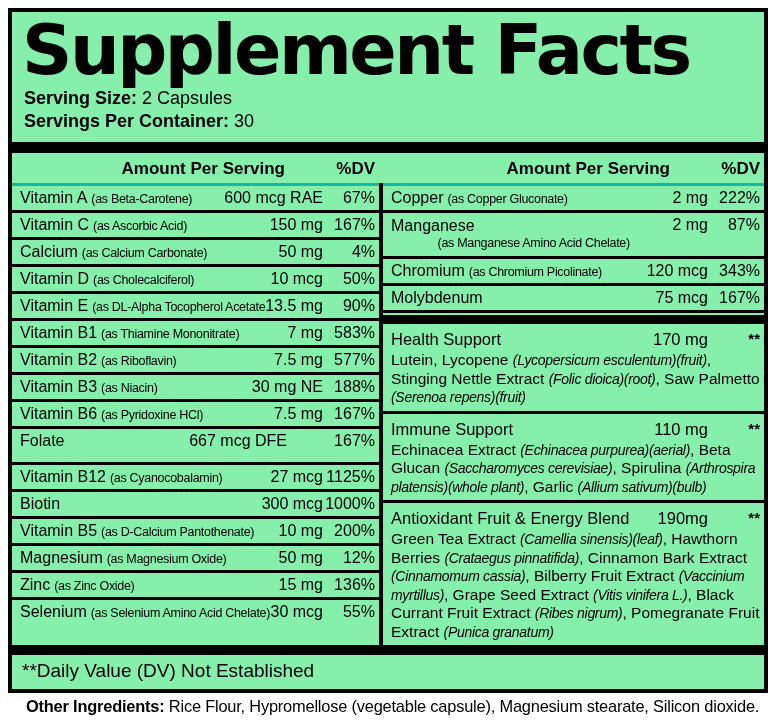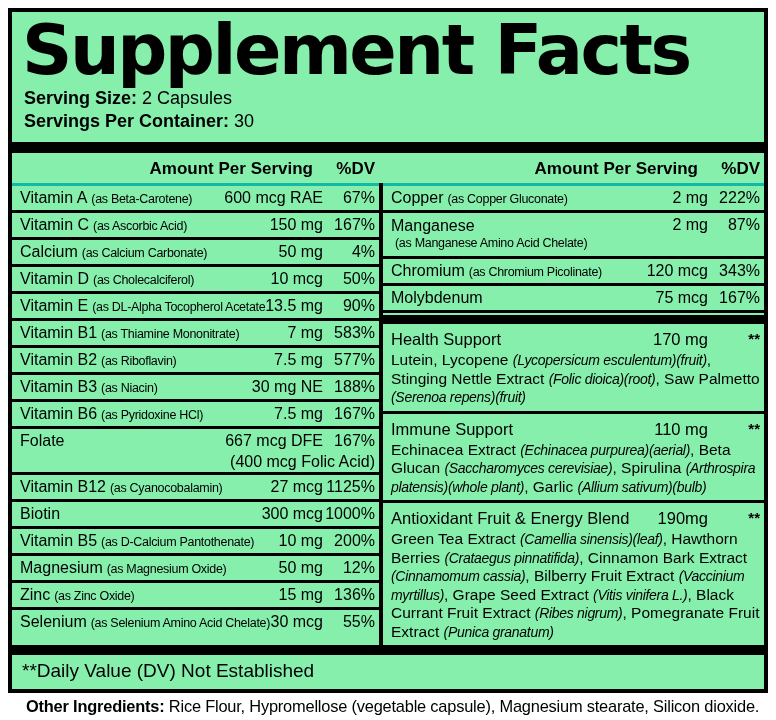--- a/index.html
+++ b/index.html
@@ -17,47 +17,47 @@
     font-family:"DejaVu Sans","Liberation Sans",sans-serif;
     font-weight:900;font-size:70px;line-height:74px;letter-spacing:-2.5px;
     white-space:nowrap;
   }
   .serving-line{padding:0 12px;font-size:18px;line-height:23px;}
   .serving-line b{font-weight:bold;}
   .bar{background:#000;}
   .bar-top{height:11px;margin-top:9px;}
   .bar-bottom{height:10px;}
   .col-headers{display:flex;font-weight:bold;font-size:17px;padding:6px 0 4px;}
-  .col-headers .half{display:flex;justify-content:flex-end;align-items:center;box-sizing:border-box;}
+  .col-headers .half{display:flex;justify-content:flex-end;align-items:center;box-sizing:border-box;gap:28px;}
   .col-headers .half.left{width:367px;padding:0 4px 0 8px;}
   .col-headers .half.right{flex:1;padding:0 4px 0 8px;}
   .hdr-dv{width:52px;text-align:right;}
   .hdr-amt{padding-right:10px;}
   .columns{display:flex;align-items:stretch;min-height:459px;}
   .col{border-top:3px solid #14b8a6;box-sizing:border-box;}
   .col-left{width:367px;}
   .col-right{flex:1;}
   .v-divider{width:4px;background:#000;}
   
   .nrow{
     display:flex;align-items:baseline;border-bottom:3px solid #000;
     height:27px;box-sizing:border-box;padding:3px 4px 0 8px;overflow:hidden;
   }
   .nrow:last-child{border-bottom:none;}
   .name-cell{flex:1;white-space:nowrap;overflow:hidden;}
   .nname{font-size:16px;}
   .nform{font-size:12.5px;letter-spacing:-0.3px;margin-left:4px;}
   .namount{white-space:nowrap;font-size:16px;text-align:right;}
   .ndv{width:52px;text-align:right;font-size:16px;white-space:nowrap;}
-  .nrow.tall{height:46px;flex-wrap:wrap;}
+  .nrow.tall{height:36px;flex-wrap:wrap;gap:36px;}
   .namount2{width:100%;text-align:right;font-size:16px;line-height:19px;}
   .nrow.stacked{height:46px;align-items:flex-start;}
   .nrow.stacked .name-cell{white-space:normal;}
   .nrow.stacked .nname{display:block;line-height:19px;}
-  .nrow.stacked .nform{display:block;margin-left:4px;line-height:16px;}
+  .nrow.stacked .nform{display:block;margin-left:4px;line-height:16px;text-align:center;}
   .mid-bar{height:9px;background:#000;margin-top:2px;}
   
   .blend{border-bottom:3px solid #000;padding:4px 4px 4px 8px;}
   .blend:last-child{border-bottom:none;}
   .blend-head{display:flex;align-items:flex-start;font-size:16.5px;line-height:22px;}
   .blend-amt{margin-left:auto;white-space:nowrap;}
   .blend-dv{width:52px;text-align:right;font-weight:bold;font-size:15px;}
   .blend-desc{font-size:15.5px;line-height:18.5px;padding-top:1px;}
   .lat{font-style:italic;font-size:14px;letter-spacing:-0.3px;}
   .footnote{font-size:19px;padding:5px 10px 7px;}

